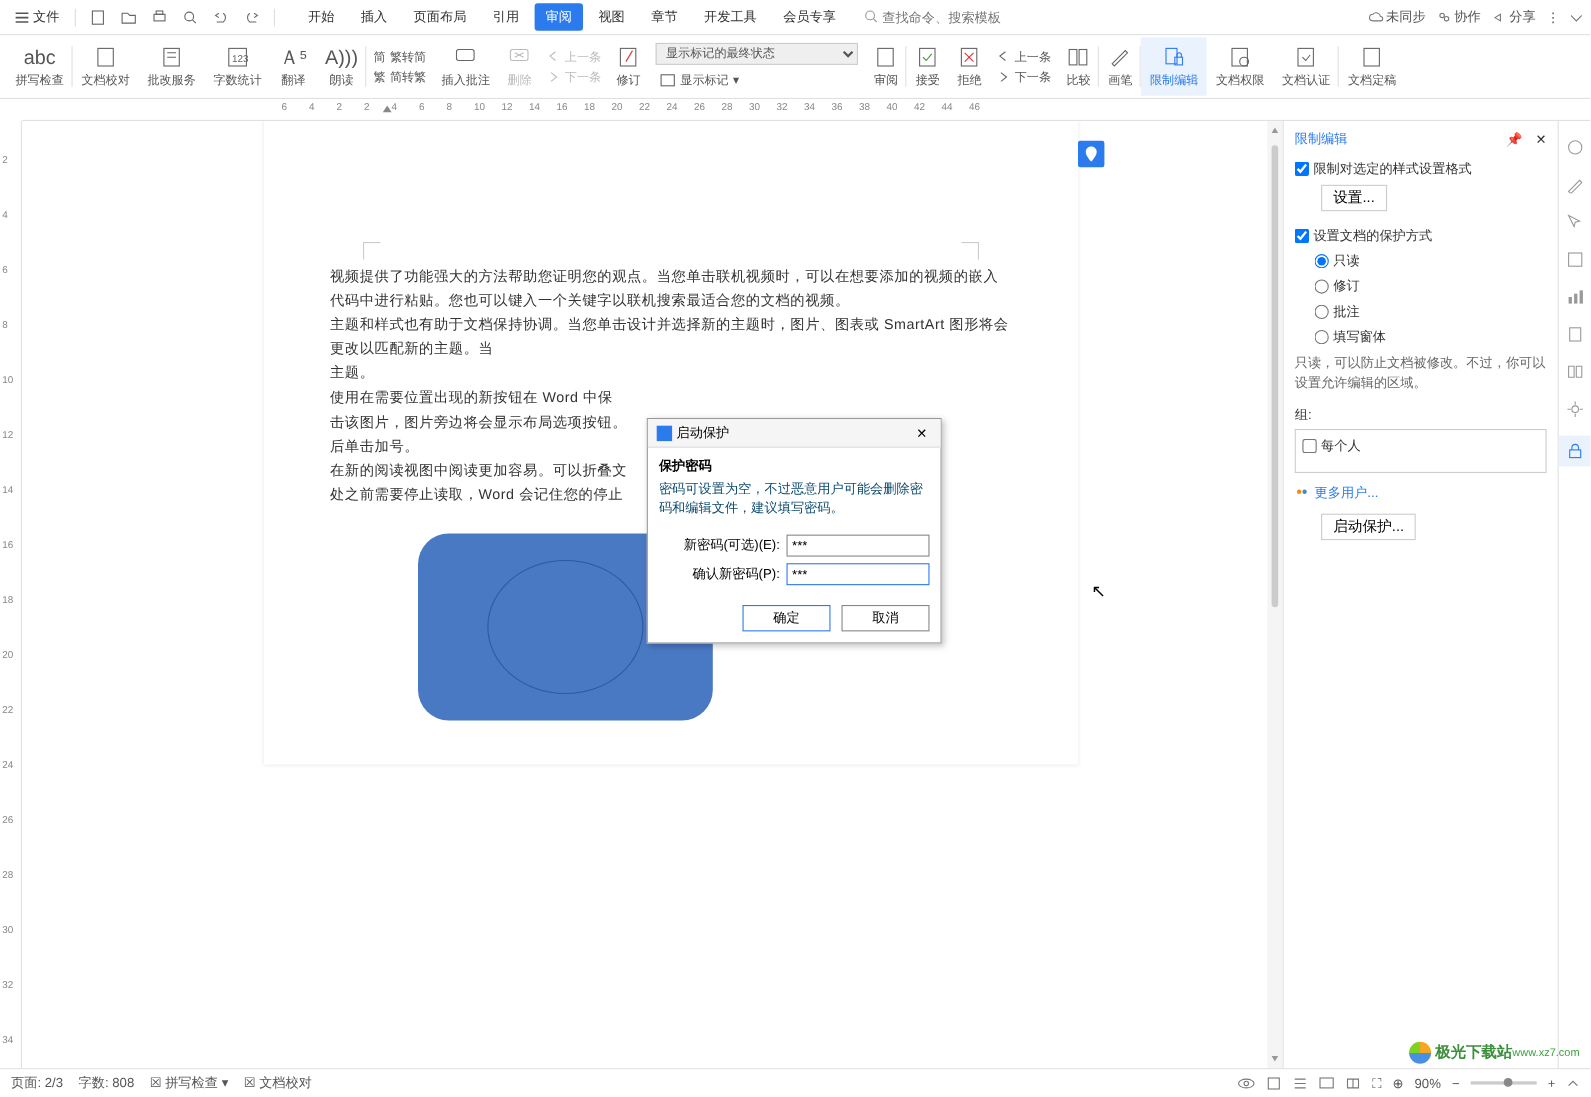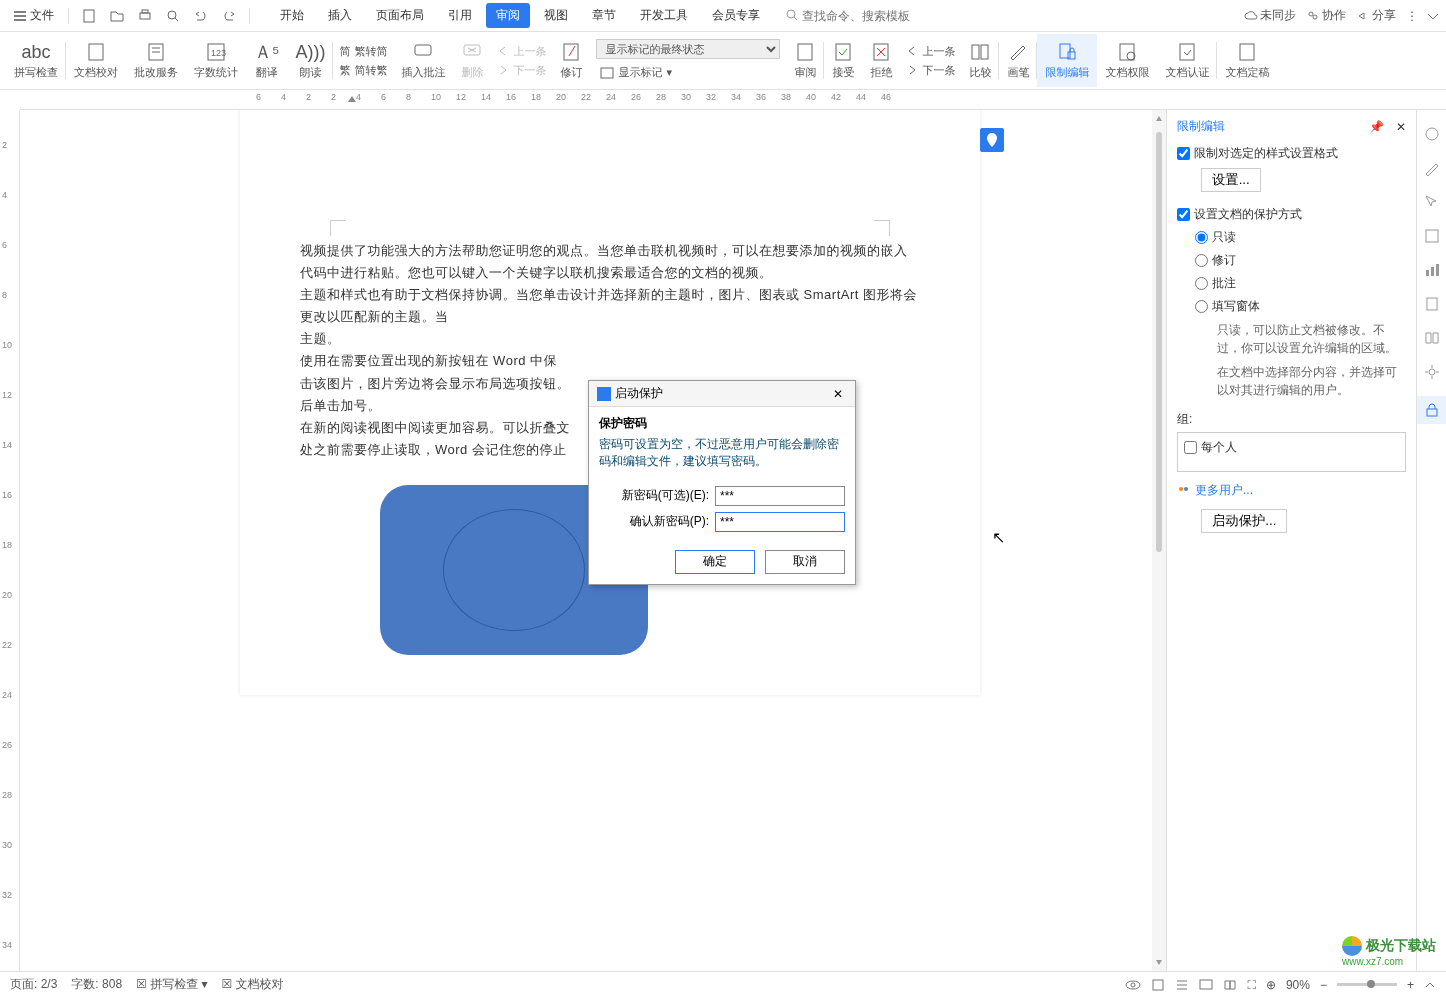--- a/index.html
+++ b/index.html
@@ -56,21 +56,21 @@
 
 
 .right-panel { width: 250px; border-left: 1px solid #e0e0e0; padding: 8px 10px; font-size: 12px; color: #333; background: #fff; display: flex; flex-direction: column; }
 .rp-header { display: flex; align-items: center; justify-content: space-between; margin-bottom: 10px; }
 .rp-title { color: #2b7bef; }
 .rp-section { margin-bottom: 14px; }
 .rp-section label.chk { display: flex; align-items: center; gap: 4px; margin-bottom: 6px; }
 .rp-section .btn-inline { border: 1px solid #ccc; padding: 2px 10px; background: #fff; margin-left: 24px; display: inline-flex; align-items: center; }
 .rp-section .radio-opts { margin-left: 18px; display: flex; flex-direction: column; gap: 6px; }
 .rp-section .radio-opts label { display: flex; align-items: center; gap: 4px; }
-.rp-desc { color: #666; margin-top: 6px; line-height: 1.5; margin-left: 40px; }
+.rp-desc { color: #666; margin-top: 6px; line-height: 1.5; }
 .rp-group-label { margin-top: 12px; margin-bottom: 4px; }
 .rp-box { border: 1px solid #ccc; padding: 6px; height: 40px; display: flex; align-items: flex-start; }
 .rp-box label { display: flex; align-items: center; gap: 4px; }
 .rp-more { margin-top: 10px; color: #2b7bef; display: flex; align-items: center; gap: 4px; }
 .rp-footer-btn { margin-top: 10px; }
 
 
 .vtoolbar { width: 30px; border-left: 1px solid #e0e0e0; display: flex; flex-direction: column; align-items: center; gap: 14px; padding-top: 14px; color: #888; }
 .vtoolbar .vt-item { width: 20px; height: 20px; display: flex; align-items: center; justify-content: center; }
 .vtoolbar .vt-item.active { background: #eaf2fd; color: #2b7bef; width: 30px; height: 28px; }
@@ -94,21 +94,21 @@
 .dialog-body .field-row input { width: 130px; border: 1px solid #888; padding: 2px 4px; font-size: 12px; }
 .dialog-body .field-row.focus input { border: 1px solid #2b7bef; }
 .dialog-btns { display: flex; justify-content: flex-end; gap: 10px; padding: 0 10px 10px; }
 .dialog-btns button { width: 80px; height: 24px; border: 1px solid #888; background: #fff; font-size: 12px; }
 .dialog-btns button.primary { border: 1.5px solid #2b7bef; }
 
 
 .cursor { position: absolute; left: 992px; top: 528px; font-size: 16px; color: #000; pointer-events: none; }
 
 
-.watermark { position: absolute; right: 10px; bottom: 30px; display: flex; flex-direction: column; align-items: flex-start; font-size: 12px; }
+.watermark { position: absolute; right: 10px; bottom: 30px; display: flex; flex-direction: row; align-items: center; font-size: 12px; }
 .watermark .wm1 { display: flex; align-items: center; gap: 4px; font-size: 14px; font-weight: bold; color: #3c8f3c; }
 .watermark .wm2 { color: #3ca23c; font-size: 10px; }
 .watermark .logo { width: 20px; height: 20px; background: conic-gradient(#f5a623 0 90deg, #4a90e2 90deg 270deg, #7ed321 270deg); border-radius: 50%; }
 
 svg { display: block; }
 </style>
 </head>
 <body>
 
 <div class="topbar">
@@ -504,21 +504,20 @@
         <label>
             <input type="radio" name="pm" style="">
             <span>批注</span>
           </label>
         <label>
             <input type="radio" name="pm" style="">
             <span>填写窗体</span>
           </label>
       </div>
       <div class="rp-desc">只读，可以防止文档被修改。不过，你可以设置允许编辑的区域。</div>
-      <div class="rp-desc">在文档中选择部分内容，并选择可以对其进行编辑的用户。</div>
       <div class="rp-group-label">组:</div>
       <div class="rp-box">
         <label>
             <input type="checkbox" style="">
             <span>每个人</span>
           </label>
       </div>
       <div class="rp-more">
         <svg width="14" height="12">
             <circle cx="4" cy="4" r="2" fill="#f80"></circle>

